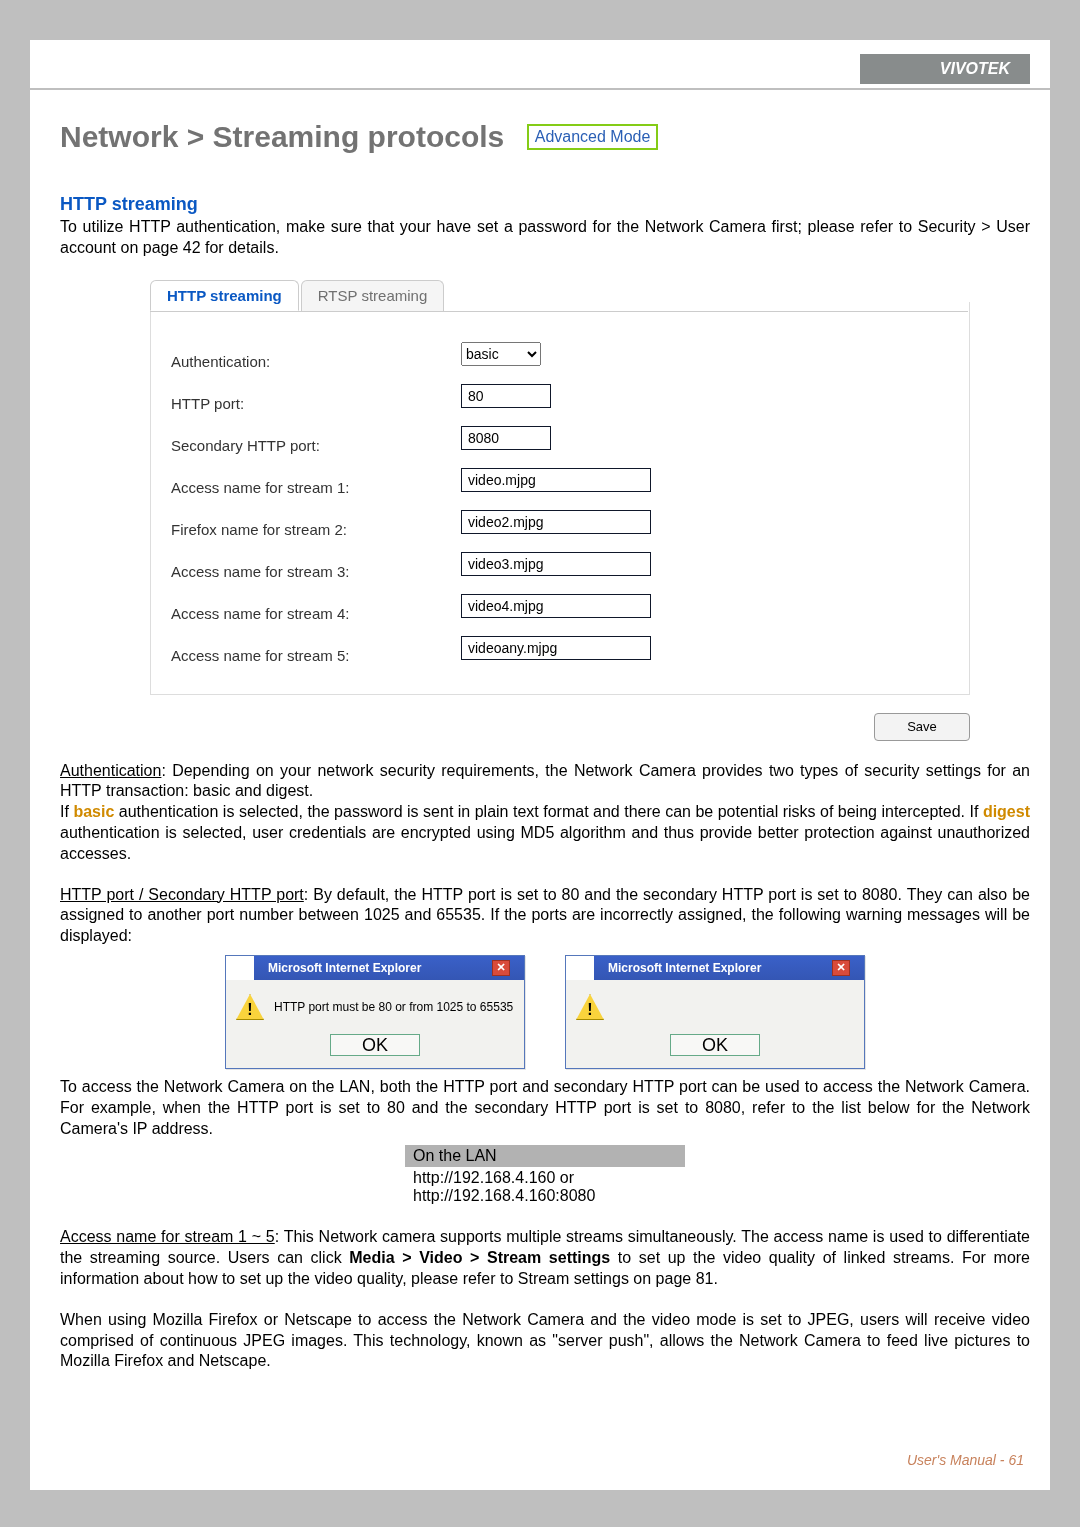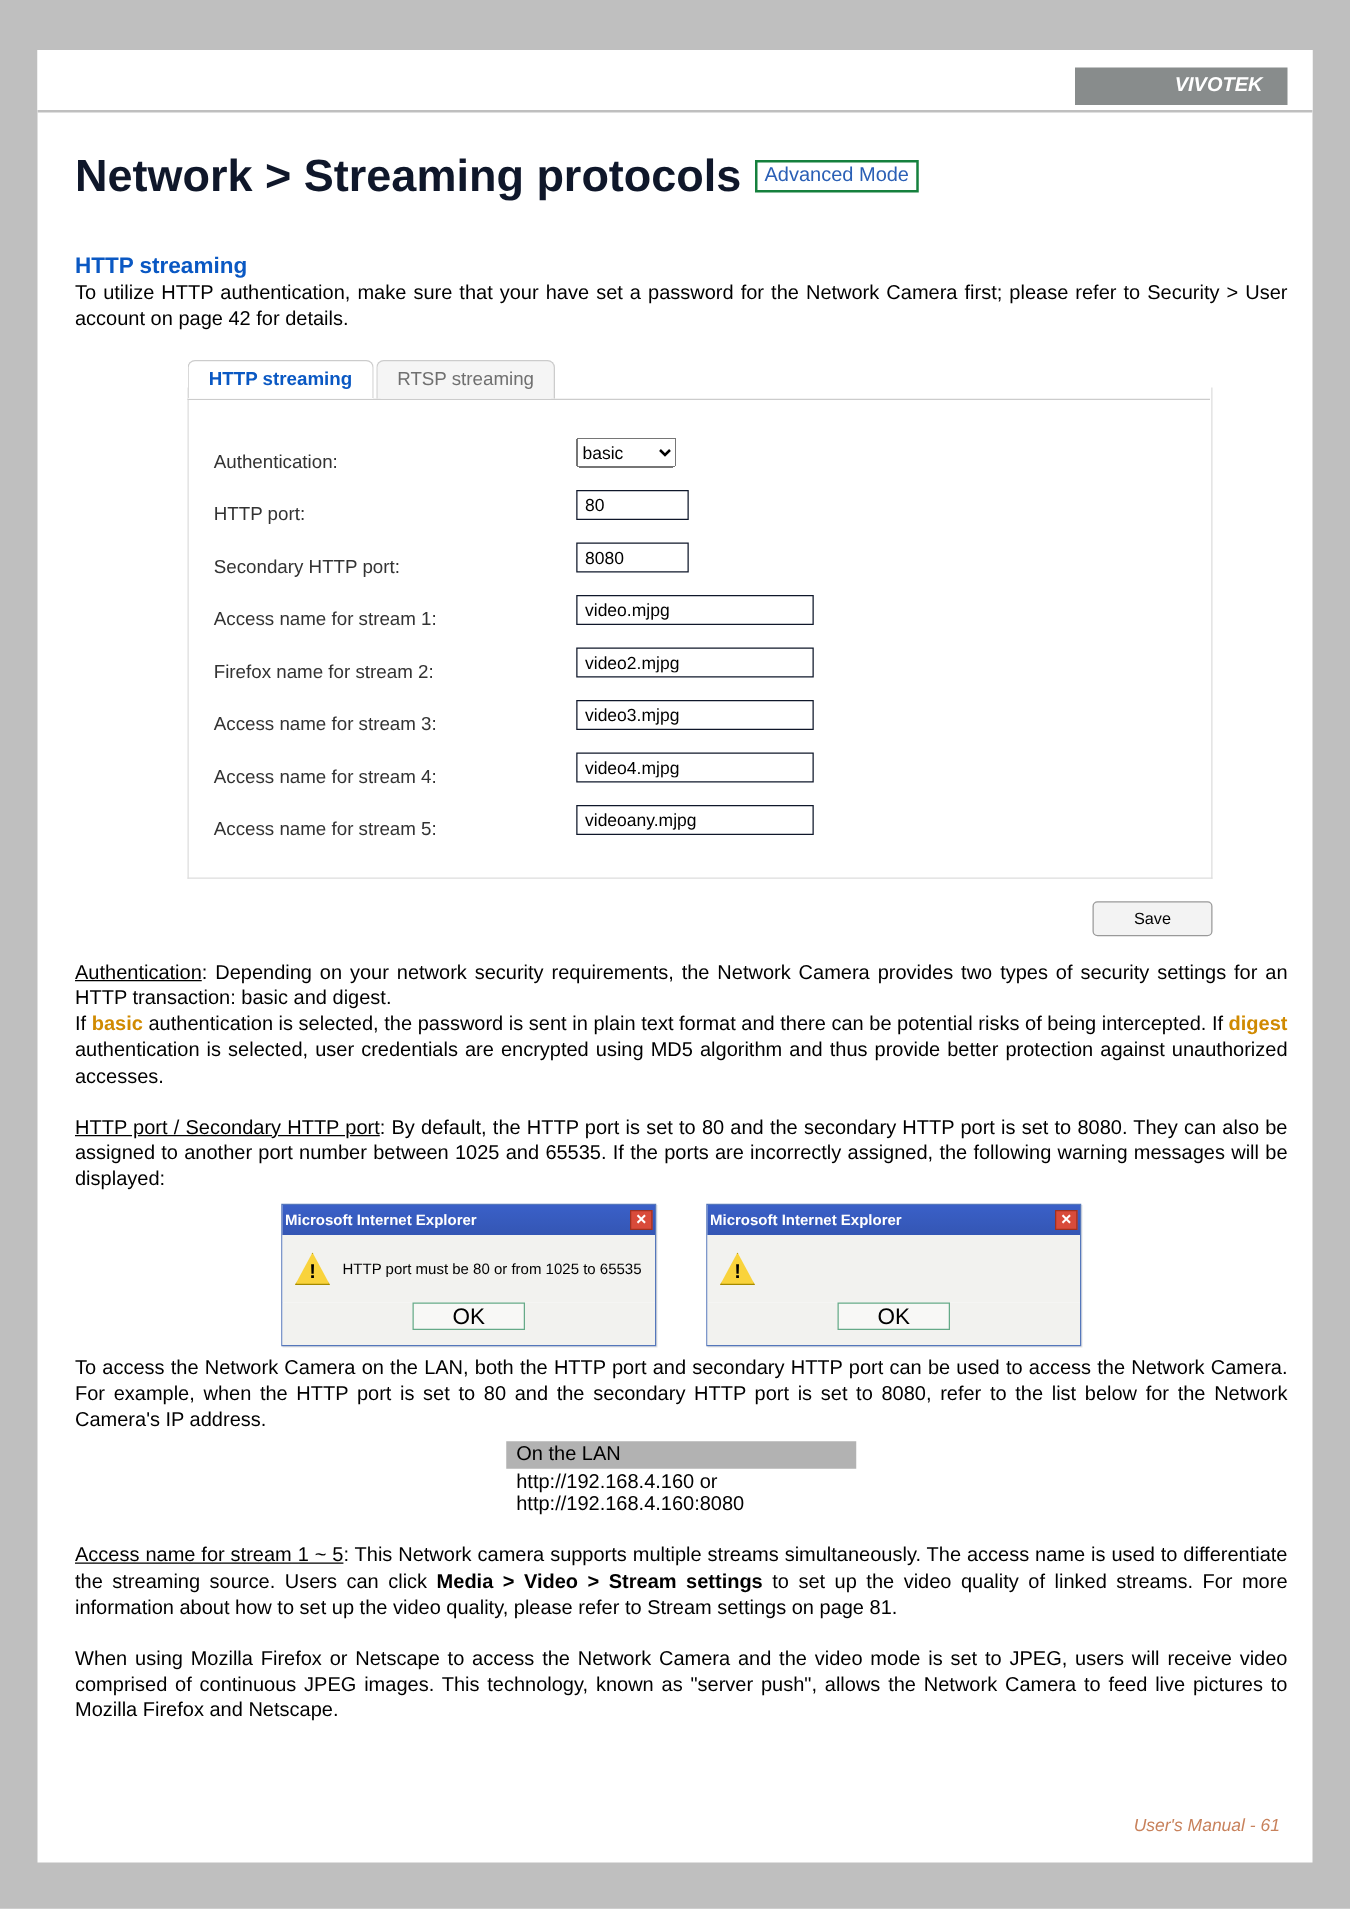--- a/index.html
+++ b/index.html
@@ -31,34 +31,34 @@
     background: #888c8c;
     font-style: italic;
     font-weight: bold;
     padding: 6px 20px 6px 80px;
     font-size: 16px;
   }
   .content {
     padding: 30px 20px 0 30px;
   }
   h1.section {
-    font-size: 36px;
-    color: #0f172a;
+    font-size: 30px;
+    color: #737373;
     font-weight: bold;
     display: inline-block;
     vertical-align: middle;
   }
   .adv-badge {
     display: inline-block;
-    border: 2px solid #15803d;
+    border: 2px solid #84cc16;
     color: #2a5fb5;
     font-size: 16px;
     padding: 2px 6px;
     vertical-align: middle;
-    margin-left: 6px;
+    margin-left: 18px;
     font-family: Arial;
   }
   h2.sub {
     color: #0a58c3;
     font-size: 18px;
     font-weight: bold;
     margin-top: 40px;
   }
   p.body {
     font-size: 16px;
@@ -129,22 +129,22 @@
   .dialogs {
     display: flex; justify-content: center; gap: 40px; margin: 8px 0;
   }
   .dialog {
     width: 300px; border:1px solid #5577bb;
     font-size: 12px;
     box-shadow: 1px 1px 0 rgba(0,0,0,.1);
   }
   .dialog .titlebar {
     background: linear-gradient(#3a60c8,#3456b4);
-    color:#fff; font-weight:bold; padding:4px 2px;
-    display:flex; justify-content:space-between; align-items:center;
+    color:#fff; font-weight:bold; padding:4px 14px;
+    display:flex; justify-content:space-between; align-items:center;margin-left:28px;
   }
   .dialog .closebtn {
     background:#d94b3a; color:#fff; width:18px; height:16px;
     display:flex; align-items:center; justify-content:center;
     border:1px solid #a03020; font-size:11px; cursor:pointer;
   }
   .dialog .dlg-body { background:#f2f2ef; padding:14px 10px; display:flex; align-items:center; gap:10px;}
   .warn-icon {
     width:28px; height:26px;
     background: #f9d33c;

